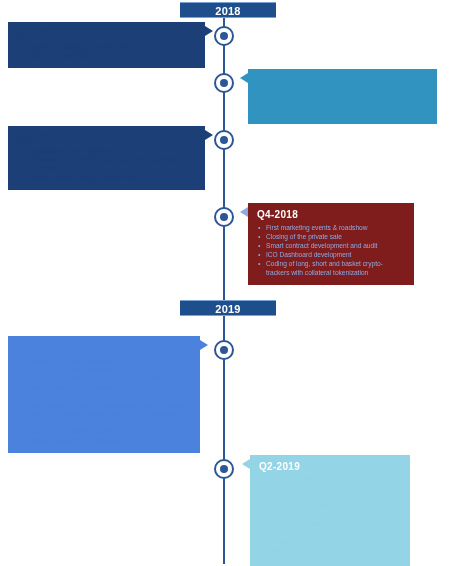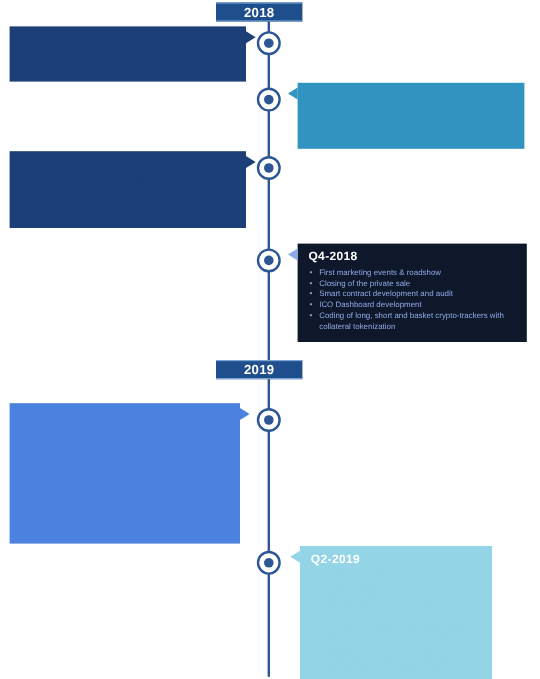--- a/index.html
+++ b/index.html
@@ -25,21 +25,21 @@
     top: 8px;
     width: 2px;
     height: 556px;
     background: #2d5694;
   }
 
   
   .year-banner {
     position: absolute;
     left: 180px;
-    width: 72px;
+    width: 96px;
     height: 16px;
     background: #1f4e8c;
     border-top: 1px solid #7aa2d4;
     border-bottom: 1px solid #7aa2d4;
     color: #ffffff;
     font-size: 11px;
     font-weight: bold;
     line-height: 16px;
     text-align: center;
     letter-spacing: .2px;
@@ -126,21 +126,21 @@
     height: 0;
     border-top: 5px solid transparent;
     border-bottom: 5px solid transparent;
     border-right: 8px solid currentColor;
   }
 
   
   #card-q1-2018 { left: 8px;   top: 22px;  width: 197px; color: #1c3f77; background: #1c3f77; }
   #card-q2-2018 { left: 248px; top: 69px;  width: 189px; color: #3193c0; background: #3193c0; }
   #card-q3-2018 { left: 8px;   top: 126px; width: 197px; color: #1c3f77; background: #1c3f77; }
-  #card-q4-2018 { left: 248px; top: 203px; width: 191px; color: #8eaae5; background: #0f172a; }
+  #card-q4-2018 { left: 248px; top: 203px; width: 166px; color: #8eaae5; background: #7f1d1d; }
   #card-q1-2019 { left: 8px;   top: 336px; width: 192px; color: #4a82dd; background: #4a82dd; }
   #card-q2-2019 { left: 250px; top: 455px; width: 160px; color: #93d4e6; background: #93d4e6; }
 
   #card-q2-2019 .card-title,
   #card-q4-2018 .card-title { color: #ffffff; }
 </style>
 </head>
 <body>
 
 <div id="root">

